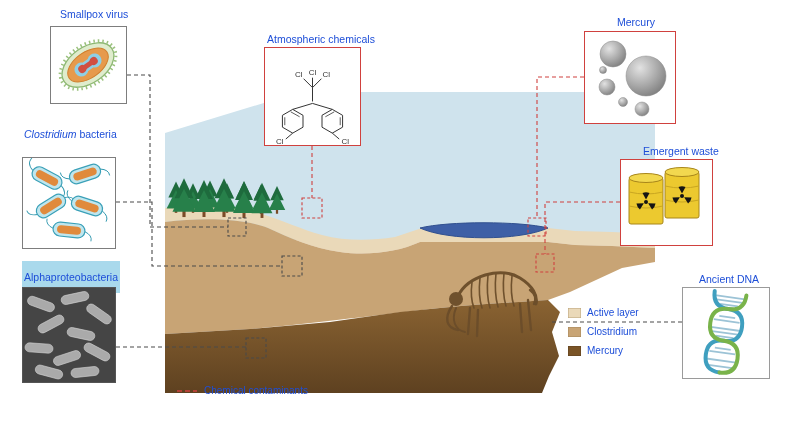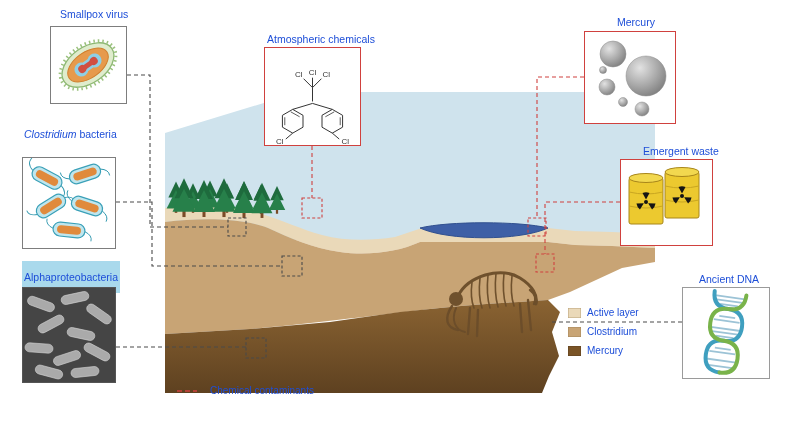--- a/index.html
+++ b/index.html
@@ -8,21 +8,21 @@
   .scene{position:absolute;left:0;top:0}
   .lbl{position:absolute;font-size:10.5px;line-height:12px;white-space:nowrap}
   .hl{background:#a9d9ec;padding:10px 2px}
   .box{position:absolute;background:#fff;border:1px solid #7d7d7d;box-sizing:border-box;
        display:flex;align-items:center;justify-content:center}
   .box.red{border:1.4px solid #d0413e}
   .box svg{display:block}
   .legend{position:absolute;left:568px;top:303px;font-size:10px}
   .legend .row{display:flex;align-items:center;gap:6px;height:19px}
   .linelegend{position:absolute;left:176px;top:383px;font-size:10px}
-  .linelegend .row{display:flex;align-items:center;gap:12px;height:15px}
+  .linelegend .row{display:flex;align-items:center;gap:6px;height:15px}
 </style>
 </head>
 <body>
 
 <div class="stage">
 
   <svg class="scene" width="800" height="435" viewBox="0 0 800 435">
     <defs>
       <linearGradient id="yedomaGrad" x1="0" y1="0" x2="0" y2="1">
         <stop offset="0" stop-color="#8a6332"></stop>

